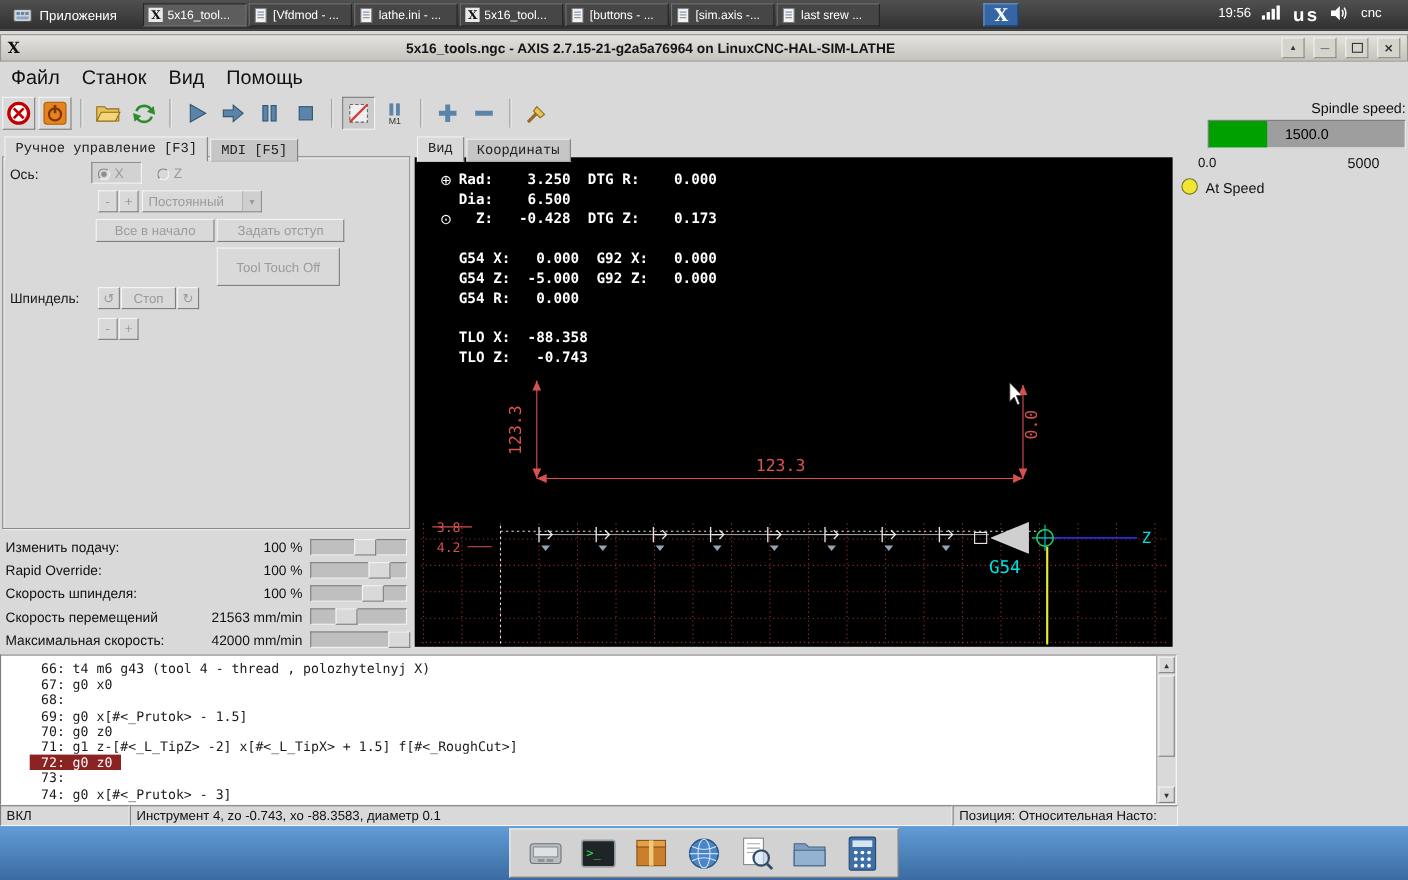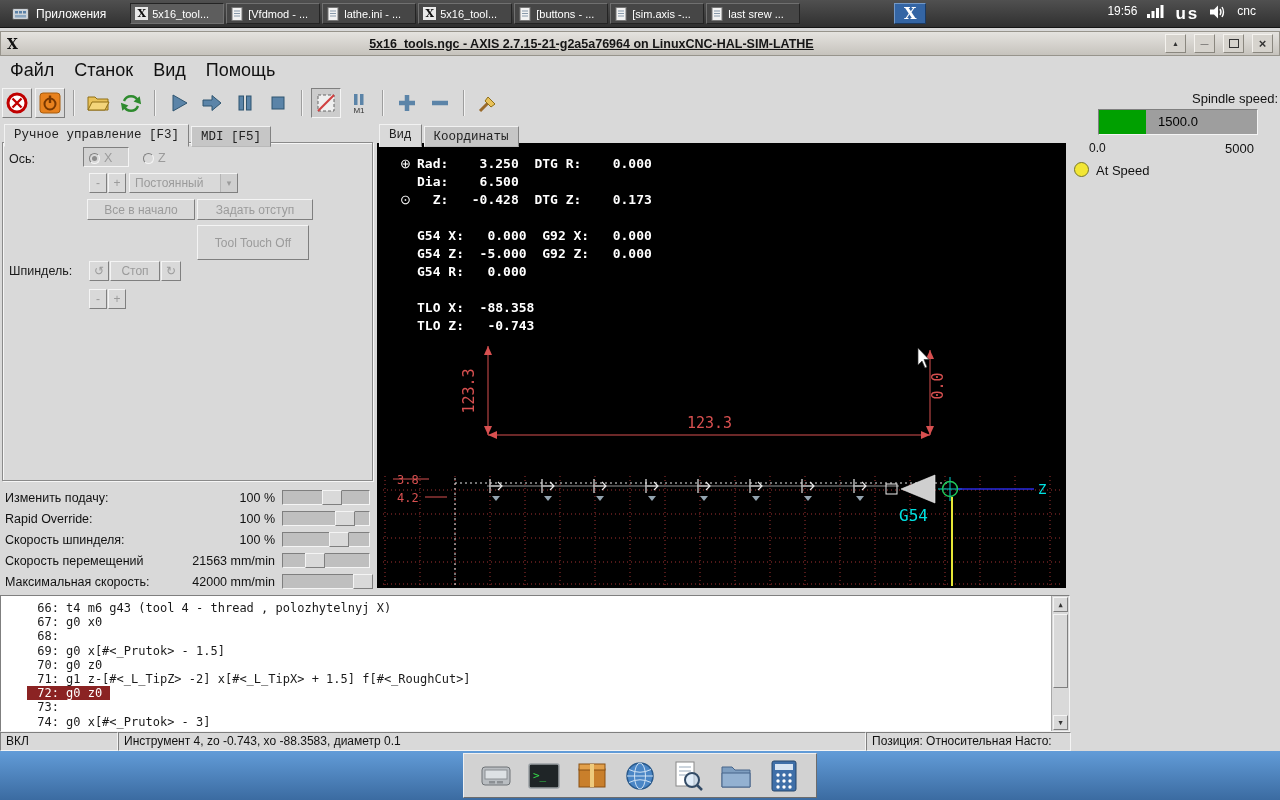--- a/index.html
+++ b/index.html
@@ -23,21 +23,21 @@
   .xlogo{font-family:"DejaVu Serif",serif;font-weight:bold;font-size:11px;background:#e9e9e9;color:#111;
          width:13px;height:13px;display:flex;align-items:center;justify-content:center;flex:none;}
   .xbtn .xlogo{background:transparent;color:#fff;font-size:16px;width:auto;height:auto;}
   .tb-tray{margin-left:auto;display:flex;align-items:flex-start;gap:10px;padding-right:24px;}
   .kb{font-weight:bold;font-size:17px;letter-spacing:2px;}
   
   .titlebar{position:absolute;left:0;top:31px;width:1280px;height:25px;box-sizing:border-box;
             background:linear-gradient(#e5e3df,#c6c3bd);border:1px solid #97948c;
             display:flex;align-items:center;gap:8px;padding:0 6px;}
   .wt-icon{font-family:"DejaVu Serif",serif;font-weight:bold;font-size:14px;color:#111;}
-  .tb-title{flex:1;text-align:center;font-weight:bold;font-size:12.5px;color:#151515;text-decoration:underline;}
+  .tb-title{flex:1;text-align:center;font-weight:bold;font-size:12.5px;color:#151515;}
   .winbtn{width:19px;height:17px;background:#d6d3cd;border:1px solid;flex:none;
           border-color:#f4f2ee #8a877f #8a877f #f4f2ee;display:flex;align-items:center;justify-content:center;
           color:#333;font-size:9px;line-height:1;}
   .maxglyph{width:8px;height:7px;border:1px solid #333;}
   
   .menubar{position:absolute;left:0;top:56px;width:1280px;height:28px;display:flex;align-items:center;font-size:18px;}
   .menu-item{padding:4px 10px;}
   .toolbar{position:absolute;left:0;top:84px;width:1280px;height:38px;display:flex;align-items:center;
            gap:3px;padding-left:2px;box-sizing:border-box;}
   .tbtn{width:30px;height:30px;display:flex;align-items:center;justify-content:center;background:#d9d9d9;box-sizing:border-box;}
@@ -96,21 +96,21 @@
           border:1px solid;border-color:#f4f4f4 #7f7f7f #7f7f7f #f4f4f4;font-size:7px;color:#333;
           display:flex;align-items:center;justify-content:center;}
   .sthumb{position:absolute;left:1px;top:18px;width:15px;height:74px;background:#d9d9d9;box-sizing:border-box;
           border:1px solid;border-color:#f4f4f4 #7f7f7f #7f7f7f #f4f4f4;}
   
   .scell{position:absolute;top:732px;height:19px;background:#d9d9d9;box-sizing:border-box;
          border:1px solid;border-color:#7f7f7f #f4f4f4 #f4f4f4 #7f7f7f;font-size:12px;line-height:17px;
          padding-left:5px;overflow:hidden;white-space:nowrap;}
   
   .sp-label{position:absolute;left:1096px;top:91px;width:182px;text-align:right;font-size:13px;}
-  .sp-bar{position:absolute;left:1098px;top:109px;width:160px;height:26px;background:#9e9e9e;box-sizing:border-box;
+  .sp-bar{position:absolute;left:1098px;top:109px;width:180px;height:26px;background:#9e9e9e;box-sizing:border-box;
           border:1px solid;border-color:#7f7f7f #f4f4f4 #f4f4f4 #7f7f7f;}
   .sp-fill{position:absolute;left:0;top:0;bottom:0;width:30%;background:#00a000;}
   .sp-value{position:absolute;left:0;right:0;top:4px;text-align:center;font-size:13px;color:#000;}
   .sp-min{position:absolute;left:1089px;top:141px;font-size:12px;}
   .sp-max{position:absolute;left:1224px;top:141px;width:30px;text-align:right;font-size:13px;}
   .sp-led{position:absolute;left:1074px;top:162px;width:15px;height:15px;border-radius:50%;
           background:#f2e635;border:1px solid #77772a;box-sizing:border-box;}
   .sp-at{position:absolute;left:1096px;top:163px;font-size:13px;}
   
   .dock{position:absolute;left:0;top:751px;width:1280px;height:49px;background:linear-gradient(#629cd8,#3b6ba1);}

